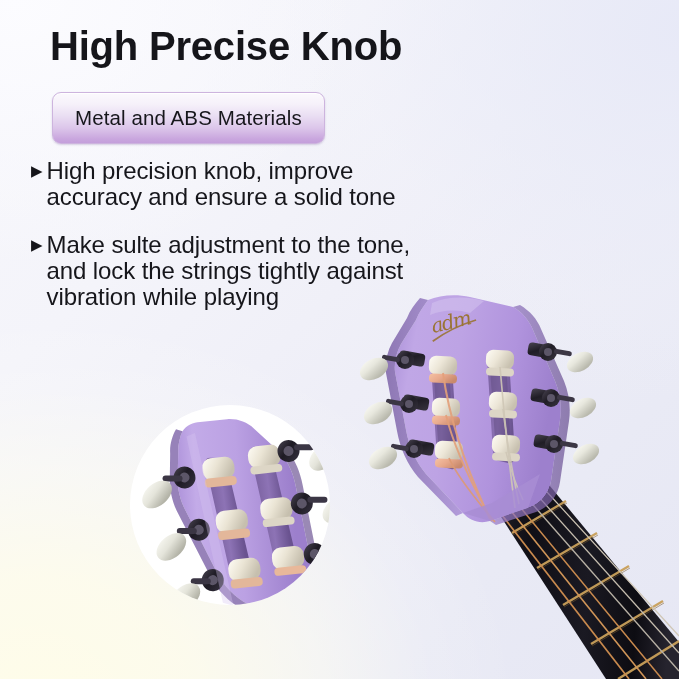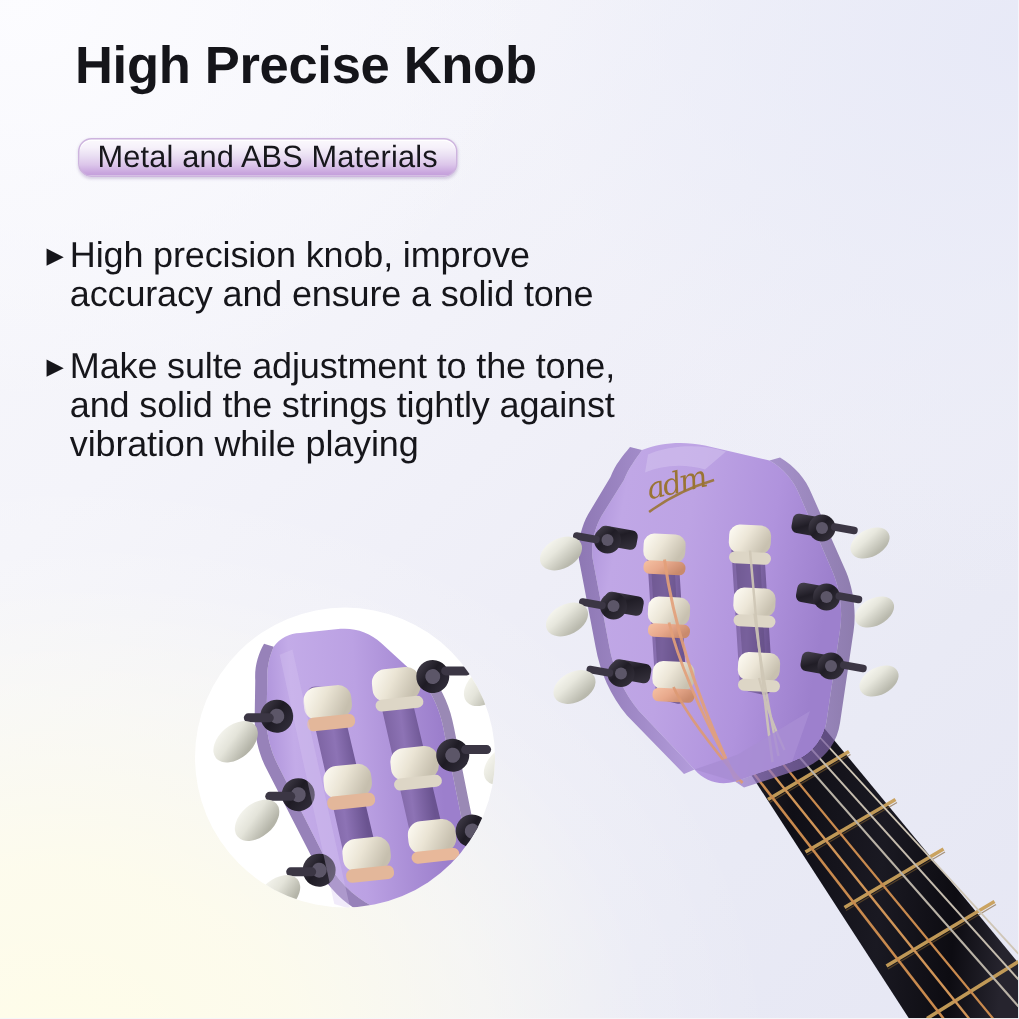--- a/index.html
+++ b/index.html
@@ -68,33 +68,33 @@
   .text-layer {
     position: absolute;
     inset: 0;
     z-index: 30;
   }
 
   .page-title {
     position: absolute;
     left: 50px;
     top: 24px;
-    font-size: 35px;
+    font-size: 40px;
     font-weight: bold;
     color: #15151a;
     letter-spacing: -0.2px;
     white-space: nowrap;
   }
 
   .badge {
     position: absolute;
     left: 52px;
     top: 92px;
-    height: 26px;
-    padding: 0 12px;
+    height: 52px;
+    padding: 0 22px;
     display: flex;
     align-items: center;
     box-sizing: border-box;
     border-radius: 9px;
     background: linear-gradient(to bottom,
       #fbf9fd 0%,
       #f6f1fa 22%,
       #eadff3 45%,
       #dcc6ea 70%,
       #c9a6de 92%,
@@ -551,18 +551,18 @@
       <span class="badge-label">Metal and ABS Materials</span>
     </div>
 
     <div class="bullets">
       <div class="bullet">
         <span class="bullet-marker">▶</span>
         <span class="bullet-text">High precision knob, improve accuracy and ensure a solid tone</span>
       </div>
       <div class="bullet">
         <span class="bullet-marker">▶</span>
-        <span class="bullet-text">Make sulte adjustment to the tone, and solid the strings tightly against vibration while playing</span>
+        <span class="bullet-text">Make sulte adjustment to the tone, and lock the strings tightly against vibration while playing</span>
       </div>
     </div>
   </div>
 
 </div>
 
 </body></html>

